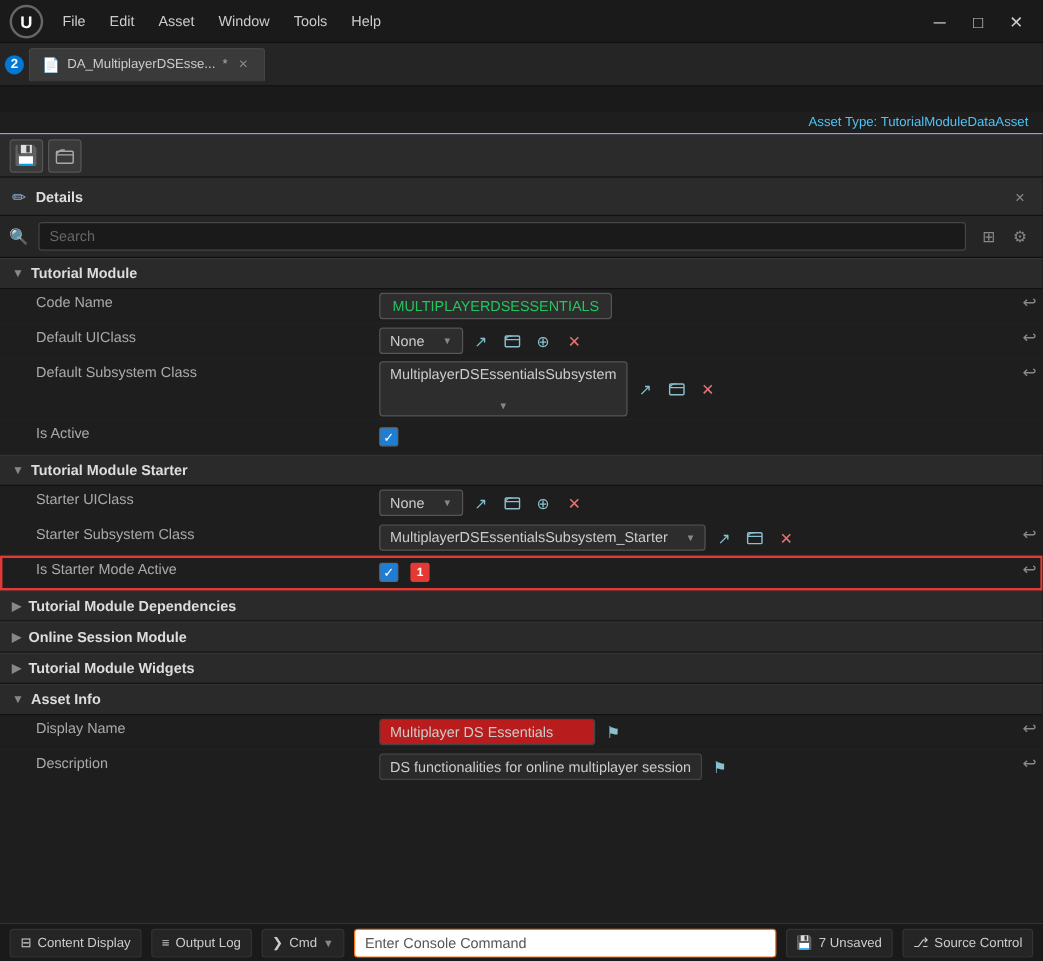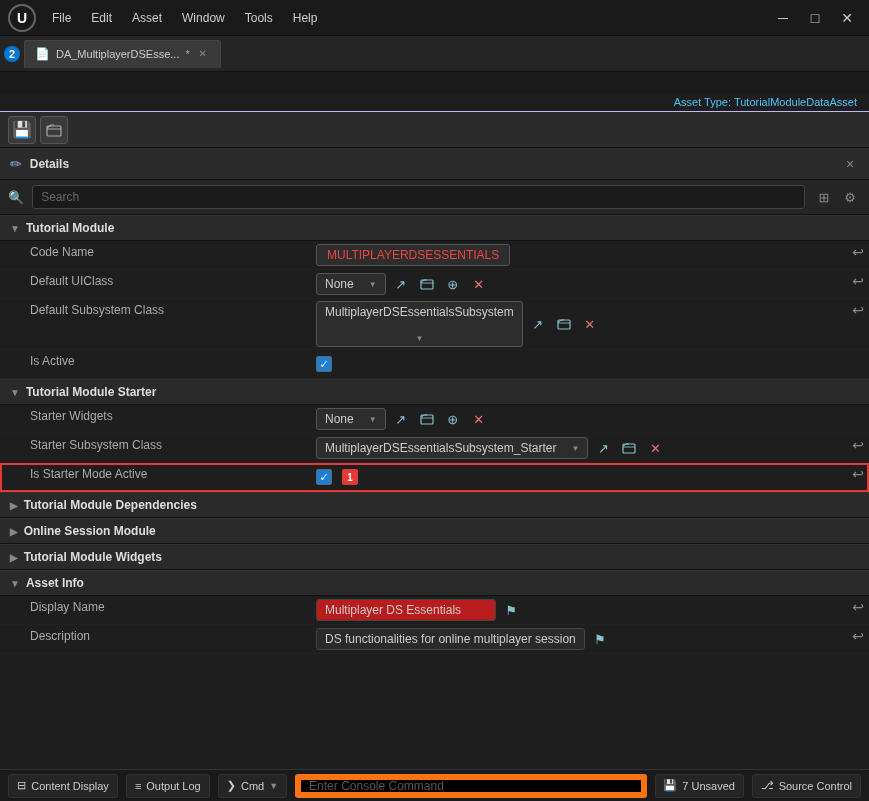--- a/index.html
+++ b/index.html
@@ -288,21 +288,21 @@
       gap: 15px;
       cursor: pointer;
       min-width: 60px;
     }
     .dropdown-arrow { font-size: 8px; color: #888; }
     .code-name-badge {
       background: #2d2d2d;
       border: 1px solid #555;
       border-radius: 3px;
       padding: 3px 10px;
-      color: #ef4444;
+      color: #22c55e;
       font-size: 12px;
     }
     .prop-btn {
       width: 22px;
       height: 22px;
       display: flex;
       align-items: center;
       justify-content: center;
       cursor: pointer;
       border-radius: 2px;
@@ -374,22 +374,22 @@
       border-radius: 3px;
       cursor: pointer;
       color: #ccc;
       font-size: 11px;
       border: 1px solid #333;
       background: #252525;
       height: 24px;
     }
     .console-input {
       flex: 1;
-      background: #000000;
-      border: 6px solid #f97316;
+      background: #ffffff;
+      border: 1px solid #f97316;
       border-radius: 3px;
       padding: 3px 8px;
       color: #888;
       font-size: 12px;
       outline: none;
       height: 24px;
     }
     .console-input::placeholder { color: #555; }
 
     
@@ -526,21 +526,21 @@
         </div>
       </div>
     </div>
 
     <div class="section-header section-expanded">
       <span class="section-arrow"></span>
       <span>Tutorial Module Starter</span>
     </div>
 
     <div class="prop-row">
-      <div class="prop-label">Starter Widgets</div>
+      <div class="prop-label">Starter UIClass</div>
       <div class="prop-value">
         <div class="dropdown">
           <span>None</span>
           <span class="dropdown-arrow">▼</span>
         </div>
         <div class="prop-btn" title="Navigate">↗</div>
         <div class="prop-btn" title="Browse">
           <svg width="14" height="14" viewBox="0 0 14 14" fill="none">
               <rect x="1" y="3" width="12" height="9" rx="1" stroke="#88c0d0" stroke-width="1.2" fill="none"></rect>
               <path d="M1 6h12" stroke="#88c0d0" stroke-width="0.9"></path>

